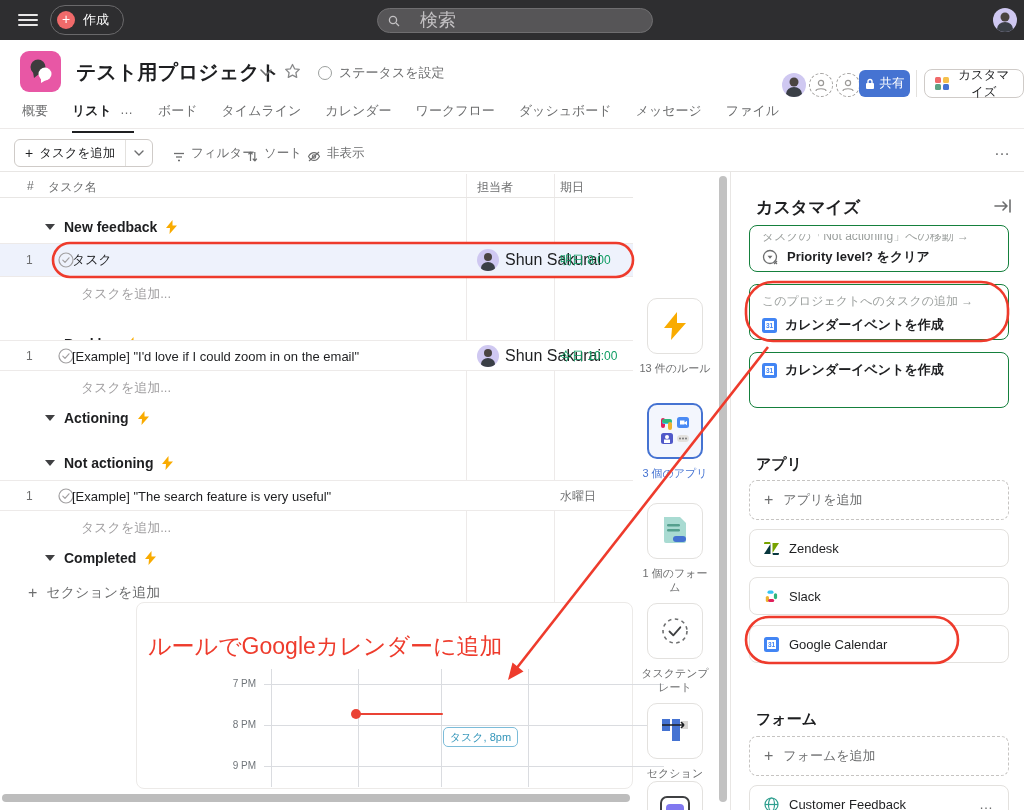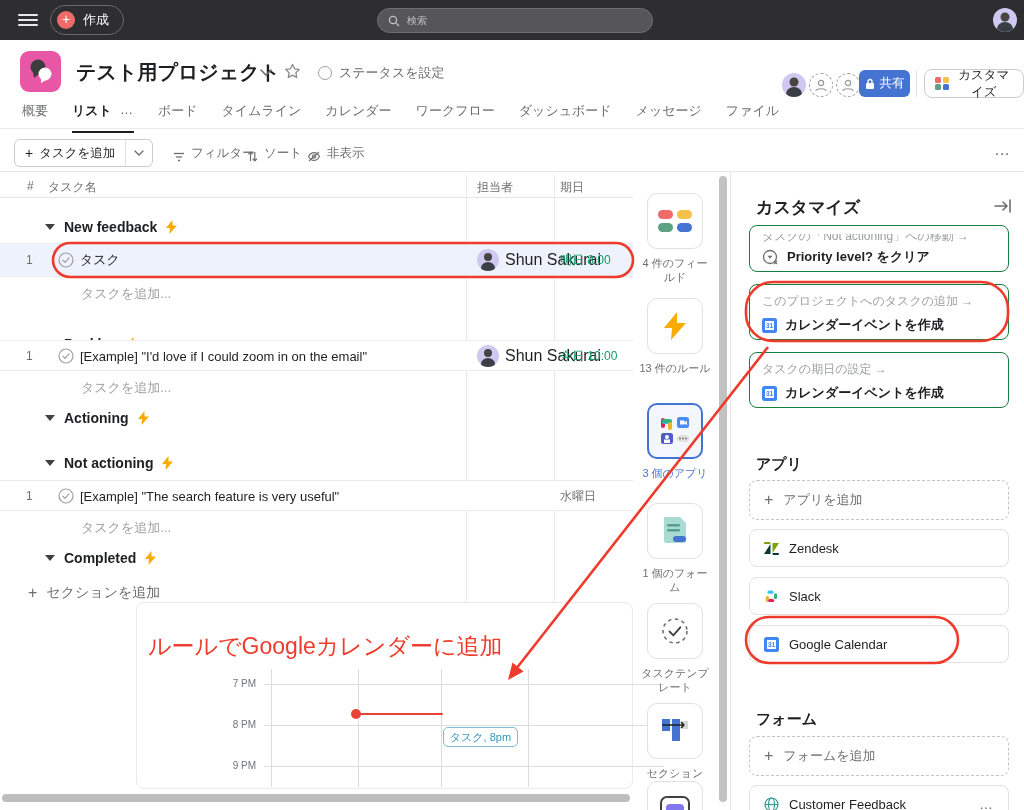--- a/index.html
+++ b/index.html
@@ -7,21 +7,21 @@
   body { font-family:"Liberation Sans","DejaVu Sans",sans-serif; background:#fff; color:#1e1f21; }
   #app { position:relative; width:1024px; height:810px; overflow:hidden; background:#fff; }
 
   
   .topbar { position:absolute; left:0; top:0; width:1024px; height:40px; background:#2e2e30; }
   .hamburger { position:absolute; left:18px; top:11px; width:20px; height:18px; cursor:pointer; }
   .hamburger span { display:block; height:2px; background:#e9e8e8; border-radius:1px; margin:3px 0; }
   .create-btn { position:absolute; left:50px; top:5px; height:30px; padding:0 14px 0 6px; border:1px solid #6a696b; border-radius:15px; display:flex; align-items:center; gap:8px; color:#fff; font-size:13px; background:transparent; cursor:pointer; }
   .create-plus { width:18px; height:18px; border-radius:50%; background:#f06a6a; color:#fff; font-size:14px; line-height:17px; text-align:center; }
   .search-pill { position:absolute; left:377px; top:8px; width:276px; height:25px; background:#565557; border:1px solid #6f6e70; border-radius:13px; display:flex; align-items:center; padding:0 10px; gap:7px; }
-  .search-pill input { background:transparent; border:none; outline:none; color:#e9e8e8; font-size:10px; width:220px; font-family:inherit; }
+  .search-pill input { background:transparent; border:none; outline:none; color:#e9e8e8; font-size:18px; width:220px; font-family:inherit;margin-left:13px; }
   .search-pill input::placeholder { color:#c3c1c3; }
   .topbar-avatar { position:absolute; right:7px; top:8px; width:24px; height:24px; border-radius:50%; background:#cfc8f1; overflow:hidden; cursor:pointer; }
 
   
   .proj-icon { position:absolute; left:20px; top:51px; width:41px; height:41px; border-radius:9px; background:#e857a5; cursor:pointer; }
   .page-title { position:absolute; left:76px; top:59px; font-size:20px; font-weight:700; color:#1e1f21; }
   .title-caret { position:absolute; left:260px; top:69px; }
   .star-icon { position:absolute; left:284px; top:63px; cursor:pointer; }
   .status-chip { position:absolute; left:318px; top:64px; display:flex; align-items:center; gap:7px; font-size:13px; color:#6d6e6f; cursor:pointer; }
   .status-circle { width:14px; height:14px; border:1.5px solid #9ca09e; border-radius:50%; }
@@ -55,21 +55,21 @@
   .col-sep { position:absolute; top:2px; width:1px; height:438px; background:#edeae9; }
   .thead { position:absolute; top:2px; left:0; width:633px; height:24px; border-bottom:1px solid #e8e6e4; font-size:12px; color:#6d6e6f; }
   .thead span { position:absolute; top:5px; }
   .section-hdr { position:absolute; left:0; display:flex; align-items:center; gap:9px; height:20px; cursor:pointer;padding-left:16px; }
   .sec-caret { margin-left:29px; width:0; height:0; border-left:5px solid transparent; border-right:5px solid transparent; border-top:6px solid #3f4042; }
   .sec-name { font-size:14px; font-weight:700; color:#1e1f21; }
   .task-row { position:absolute; left:0; width:633px; border-top:1px solid #edeae9; border-bottom:1px solid #edeae9; background:#fff; }
   .task-row.hl { background:#eef2fc; }
   .row-num { position:absolute; left:26px; top:50%; transform:translateY(-50%); font-size:12px; color:#6d6e6f; }
   .row-check { position:absolute; left:58px; top:50%; transform:translateY(-50%); cursor:pointer; }
-  .row-title { position:absolute; left:80px; top:50%; transform:translateY(-50%); font-size:13px; color:#1e1f21; white-space:nowrap; cursor:pointer; }
+  .row-title { position:absolute; left:72px; top:50%; transform:translateY(-50%); font-size:13px; color:#1e1f21; white-space:nowrap; cursor:pointer; }
   .row-avatar { position:absolute; left:477px; top:50%; transform:translateY(-50%); width:22px; height:22px; border-radius:50%; background:#cfc8f1; overflow:hidden; }
   .row-assignee { position:absolute; left:505px; top:50%; transform:translateY(-50%); font-size:16px; color:#1e1f21; white-space:nowrap; }
   .row-due { position:absolute; left:560px; top:50%; transform:translateY(-50%); font-size:12px; white-space:nowrap; }
   .due-green { color:#0f9d63; } .due-gray { color:#6d6e6f; }
   .add-task-line { position:absolute; left:81px; font-size:13px; color:#a2a0a2; cursor:text; white-space:nowrap; }
   .add-section { position:absolute; left:28px; display:flex; gap:9px; align-items:center; font-size:14px; color:#6d6e6f; cursor:pointer; }
 
   
   .minical { position:absolute; left:136px; top:602px; width:497px; height:187px; border:1px solid #eceae8; border-radius:8px; background:#fff; }
   .mc-hline { position:absolute; left:127px; width:400px; height:1px; background:#dadce0; }
@@ -361,31 +361,20 @@
     <div class="mc-label" style="left:75px; top:157px;">9 PM</div>
     <div class="mc-nowdot"></div>
     <div class="mc-nowline"></div>
     <div class="mc-event">タスク, 8pm</div>
   </div>
   <div class="callout-text">ルールでGoogleカレンダーに追加</div>
 
   <div class="h-scrollbar"></div>
 
   <div class="strip">
-    <div class="strip-item" style="top:21px;">
-      <div class="strip-box">
-        <svg width="34" height="22" viewBox="0 0 34 22">
-            <rect x="0" y="0" width="15" height="9" rx="4.5" fill="#f06a6a"></rect>
-            <rect x="19" y="0" width="15" height="9" rx="4.5" fill="#f6c04c"></rect>
-            <rect x="0" y="13" width="15" height="9" rx="4.5" fill="#5da283"></rect>
-            <rect x="19" y="13" width="15" height="9" rx="4.5" fill="#4573d2"></rect>
-          </svg>
-      </div>
-      <div class="strip-label">4 件のフィールド</div>
-    </div>
     <div class="strip-item" style="top:126px;">
       <div class="strip-box">
         <svg width="22" height="28" viewBox="0 0 11 14">
             <path d="M6.5 0 L0 8 h4 L3.5 14 L11 5.5 H6.5z" fill="#f9ab00"></path>
           </svg>
       </div>
       <div class="strip-label">13 件のルール</div>
     </div>
     <div class="strip-item" style="top:231px;">
       <div class="strip-box selected">
@@ -477,21 +466,20 @@
         <svg width="15" height="15" viewBox="0 0 15 15">
             <rect x="0" y="0" width="15" height="15" rx="2.5" fill="#4285f4"></rect>
             <rect x="3" y="3" width="9" height="9" fill="#fff"></rect>
             <text x="7.5" y="10" font-size="6.5" font-weight="bold" fill="#4285f4" text-anchor="middle" font-family="Liberation Sans, sans-serif">31</text>
           </svg>
         <span>カレンダーイベントを作成</span>
       </div>
     </div>
 
     <div class="rule-card" style="top:180px; height:56px;">
-      <div class="rule-trigger">タスクの期日の設定 →</div>
       <div class="rule-action">
         <svg width="15" height="15" viewBox="0 0 15 15">
             <rect x="0" y="0" width="15" height="15" rx="2.5" fill="#4285f4"></rect>
             <rect x="3" y="3" width="9" height="9" fill="#fff"></rect>
             <text x="7.5" y="10" font-size="6.5" font-weight="bold" fill="#4285f4" text-anchor="middle" font-family="Liberation Sans, sans-serif">31</text>
           </svg>
         <span>カレンダーイベントを作成</span>
       </div>
     </div>
 

